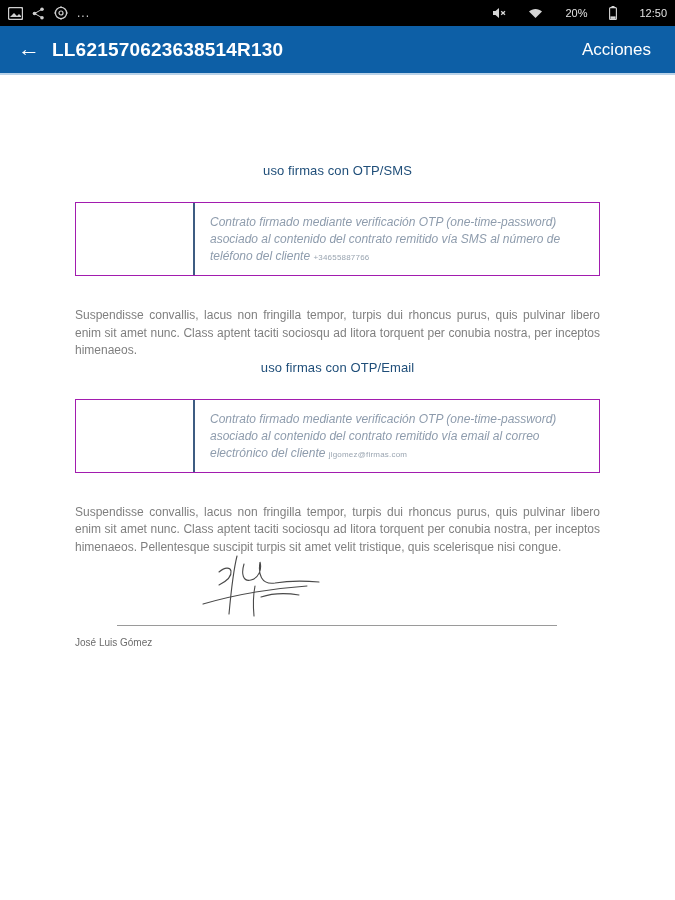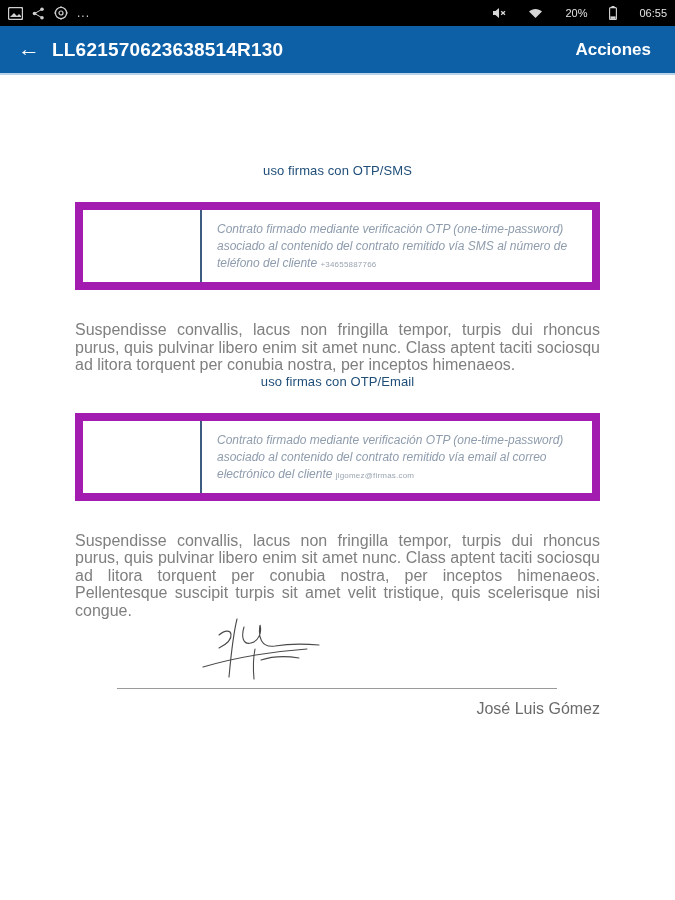--- a/index.html
+++ b/index.html
@@ -27,61 +27,61 @@
   
   .app-bar {
     height:49px; background:#0d5fa6;
     border-bottom:2px solid #b9d2e8;
     display:flex; align-items:center;
     padding:0 14px 0 12px;
     color:#ffffff;
   }
   .back-arrow { font-size:22px; line-height:22px; cursor:pointer; padding:4px 6px 6px 6px; }
   .app-title { font-size:19px; font-weight:700; letter-spacing:.2px; margin-left:6px;text-align:right; }
-  .app-action { margin-left:auto; font-size:17px; font-weight:700; padding:6px 10px; cursor:pointer; }
+  .app-action { margin-left:auto; font-size:17px; font-weight:400; padding:6px 10px; cursor:pointer; }
 
   
   .doc { padding:88px 75px 0 75px; }
   .doc-heading {
     text-align:center; color:#1f4e79; font-weight:400;
     font-size:13px; letter-spacing:.1px;
   }
   .otp-box {
     margin-top:24px;
     width:100%;
-    border:8px solid #a21caf;
+    border:1px solid #a21caf;
     display:flex;
     min-height:73px;
   }
   .otp-box .cell-check {
     width:119px; border-right:2px solid #3e5c82; flex:none;
   }
   .otp-box .cell-text {
     flex:1; padding:11px 14px 9px 15px;
     font-style:italic; color:#8e9cad;
     font-size:12px; line-height:17px;
   }
   .detail-small { font-style:normal; font-size:8px; color:#9aa5b1; letter-spacing:.2px; }
   .doc-paragraph {
     margin-top:31px;
-    color:#7f7f7f; font-size:16px; line-height:17.5px;
+    color:#7f7f7f; font-size:12px; line-height:17.5px;
     text-align:justify;
   }
   .doc-heading.second { }
 
   
   .sig-area { position:relative; margin-top:0; height:160px; }
   .sig-svg { position:absolute; left:120px; top:-4px; }
   .sig-line {
     position:absolute; left:42px; right:43px; top:69px;
     border-top:1px solid #9a9a9a; height:0;
   }
   .sig-name {
     position:absolute; left:0; right:0; top:81px;
-    text-align:right; color:#6b6b6b; font-size:16px;
+    text-align:left; color:#6b6b6b; font-size:10px;
   }
 
   svg { display:block; }
 </style>
 </head>
 <body>
 
 <div class="status-bar">
   <div class="status-left">
     <span class="status-icon">
@@ -121,21 +121,21 @@
       </svg>
     </span>
     <span>20%</span>
     <span class="status-icon">
       <svg width="8" height="14" viewBox="0 0 8 14">
         <rect x="2.5" y="0" width="3" height="1.6" fill="#d6d6d6"></rect>
         <rect x="0.6" y="1.6" width="6.8" height="12" rx="1" fill="none" stroke="#d6d6d6" stroke-width="1.1"></rect>
         <rect x="1.4" y="10.4" width="5.2" height="2.5" fill="#d6d6d6"></rect>
       </svg>
     </span>
-    <span>06:55</span>
+    <span>12:50</span>
   </div>
 </div>
 
 <div class="app-bar">
   <span class="back-arrow">←</span>
   <span class="app-title">LL621570623638514R130</span>
   <span class="app-action">Acciones</span>
 </div>
 
 <div class="doc">

